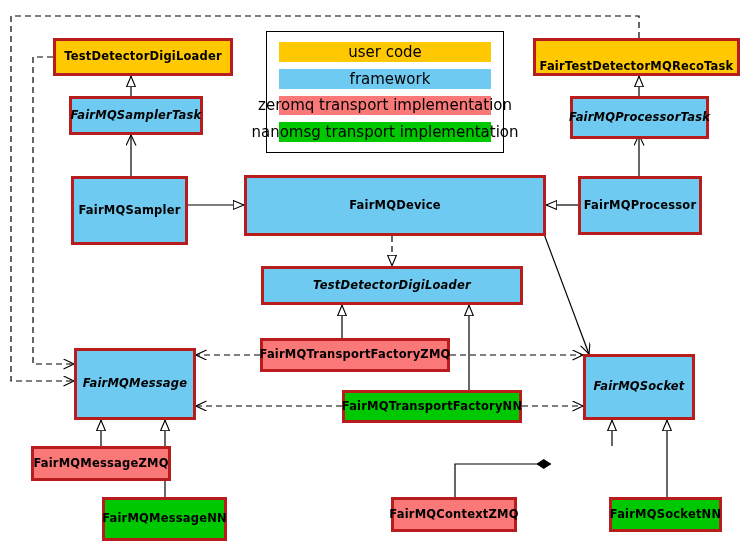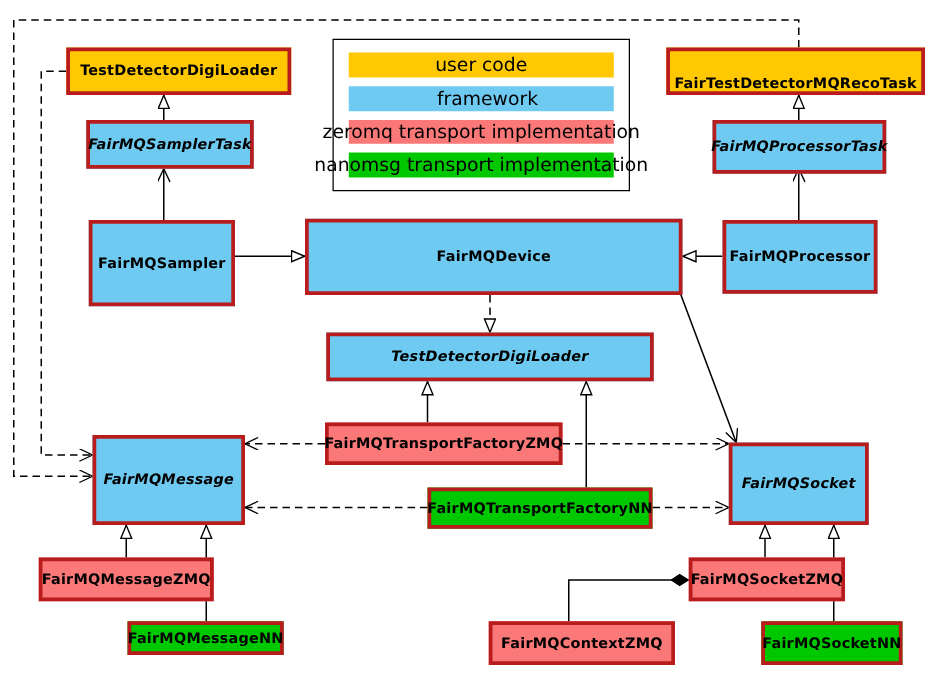--- a/index.html
+++ b/index.html
@@ -176,33 +176,30 @@
     </div>
 
   <div class="node framework abstract" style="left:583px; top:354px; width:112px; height:66px;">
       <span>FairMQSocket</span>
     </div>
 
   <div class="node zeromq" style="left:31px;  top:446px; width:140px; height:35px;">
       <span>FairMQMessageZMQ</span>
     </div>
 
-  <div class="node nanomsg" style="left:102px; top:497px; width:125px; height:27px;">
+  <div class="node nanomsg" style="left:102px; top:497px; width:125px; height:44px;">
       <span>FairMQMessageNN</span>
     </div>
 
-  <div class="node zeromq" style="left:551px; top:446px; width:125px; height:35px;">
-      <span>FairMQSocketZMQ</span>
-    </div>
 
   <div class="node nanomsg" style="left:609px; top:497px; width:113px; height:35px;">
       <span>FairMQSocketNN</span>
     </div>
 
-  <div class="node zeromq" style="left:391px; top:497px; width:149px; height:35px;">
+  <div class="node zeromq" style="left:391px; top:497px; width:126px; height:35px;">
       <span>FairMQContextZMQ</span>
     </div>
 
   <div id="legend" style="left:266px; top:31px; width:238px; height:122px;">
     <div class="legend-row" style="background:#ffc800;">
         <span>user code</span>
       </div>
     <div class="legend-row" style="background:#6ecaf0;padding-left:10px;">
         <span>framework</span>
       </div>

